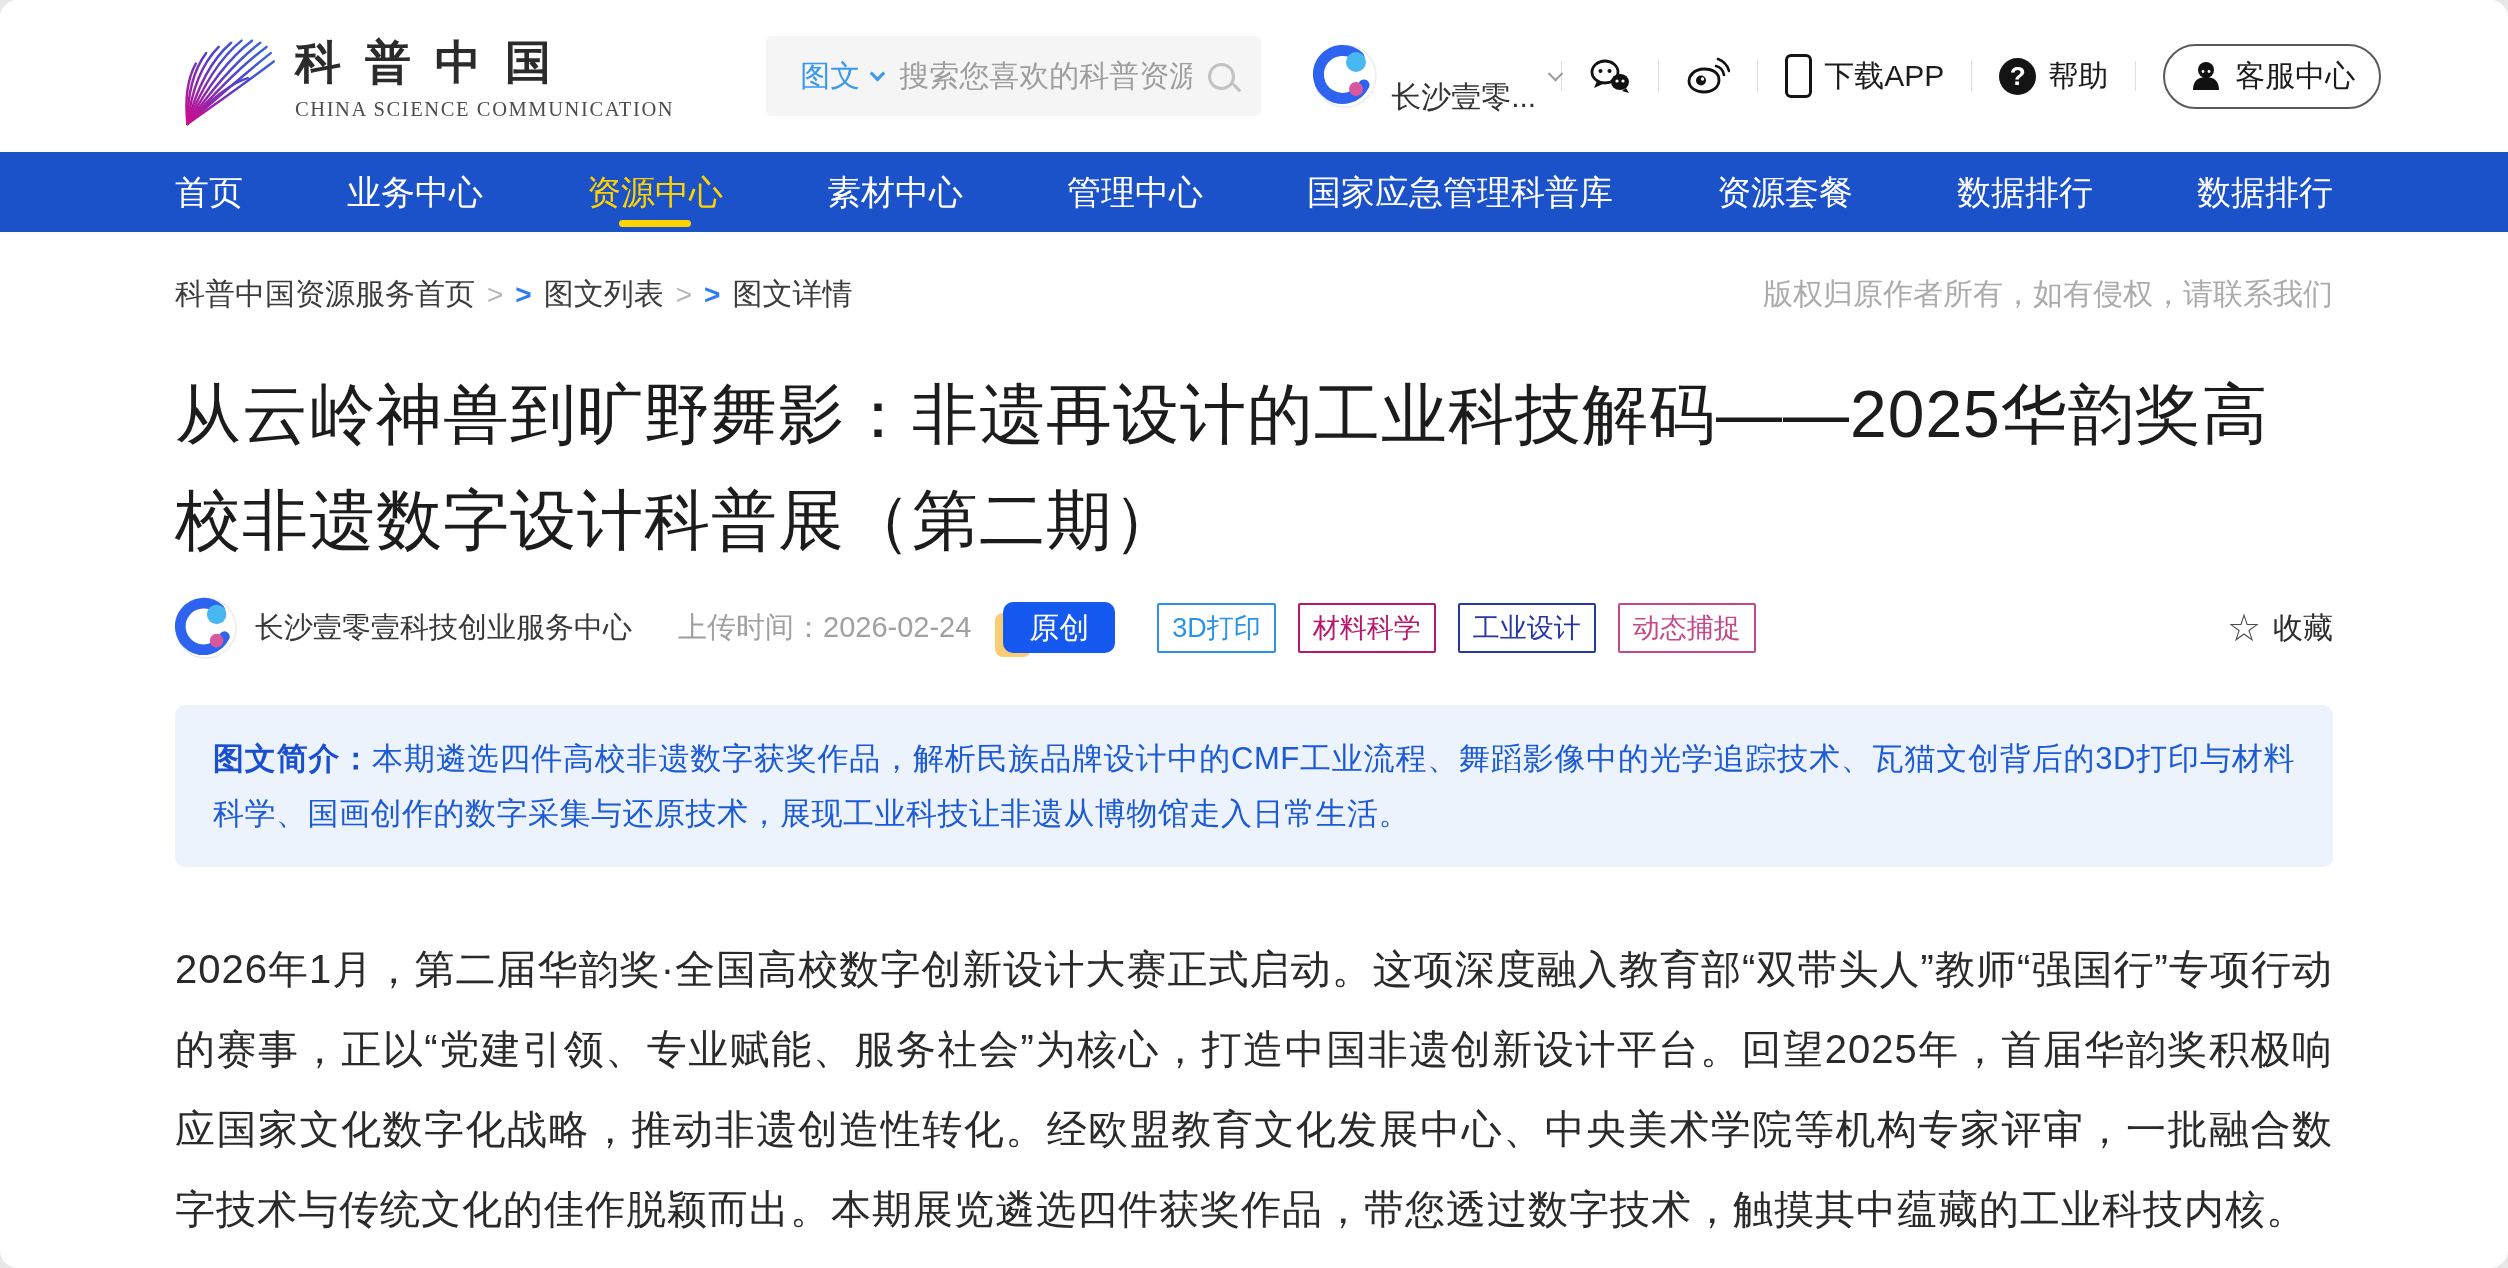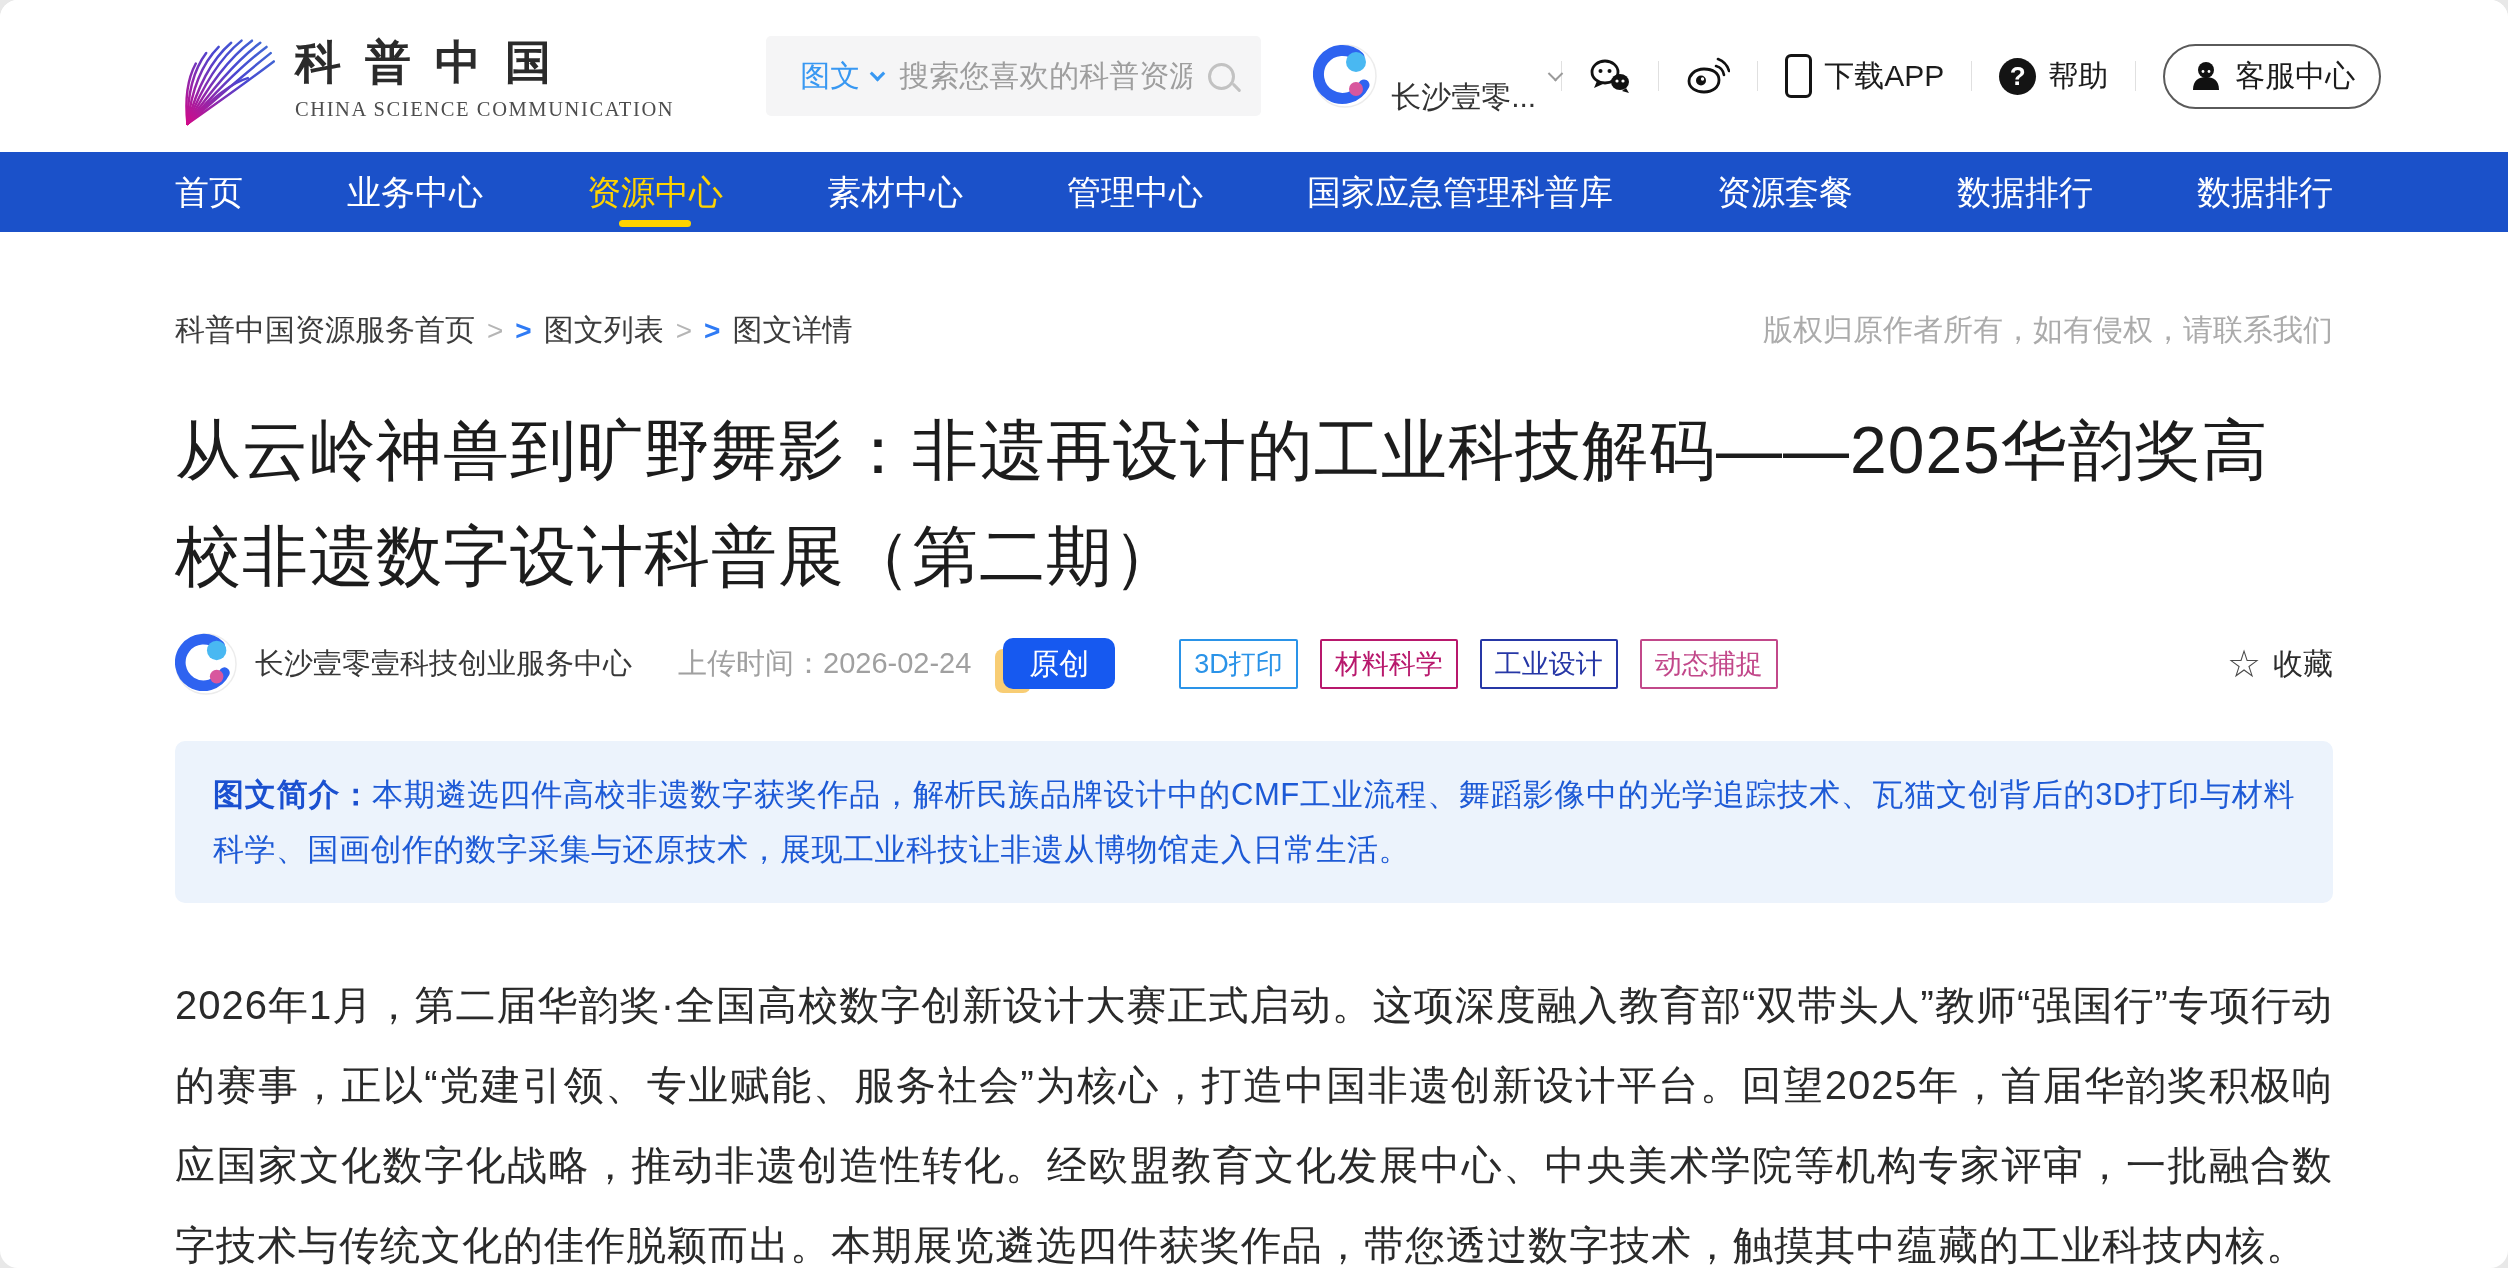--- a/index.html
+++ b/index.html
@@ -45,39 +45,39 @@
   
   .navbar { height:80px; background:#1b51c9; }
   .nav-inner { display:flex; justify-content:space-between; align-items:flex-start; width:2158px; height:80px; margin-left:175px; }
   .nav-item { position:relative; font-size:34px; color:#fff; line-height:80px; cursor:pointer; white-space:nowrap; }
   .nav-item.active { color:#ffd300; }
   .nav-item.active::after { content:""; position:absolute; left:50%; transform:translateX(-50%); bottom:5px;
                             width:72px; height:7px; border-radius:4px; background:#ffd300; }
 
   
   .container { width:2158px; margin-left:175px; }
-  .crumb-row { display:flex; align-items:flex-start; justify-content:space-between; margin-top:78px;gap:48px; }
+  .crumb-row { display:flex; align-items:flex-start; justify-content:space-between; margin-top:42px;gap:48px; }
   .breadcrumb { display:flex; align-items:center; gap:12px; font-size:30px; color:#3c3c3c; }
   .crumb { cursor:pointer; white-space:nowrap; }
   .crumb.current { cursor:default; }
   .bsep { font-size:28px; line-height:1; }
   .bsep-g::before { content:">"; color:#b5b5b5; }
   .bsep-b::before { content:">"; color:#2f7bf5; font-weight:700; }
   .copyright { font-size:30px; color:#ababab; white-space:nowrap; }
 
   .title { margin-top:46px; font-size:66px; line-height:106px; font-weight:400; color:#1c1c1c; letter-spacing:1px; word-break:break-all; }
 
   .meta-row { display:flex; align-items:center; margin-top:22px; height:66px; }
   .meta-row .avatar { width:62px; height:62px; }
   .author-name { margin-left:18px; font-size:29px; color:#383838; white-space:nowrap; }
   .upload-time { margin-left:46px; font-size:29px; color:#a0a0a0; white-space:nowrap; }
   .badge-wrap { position:relative; margin-left:32px; flex:none; }
   .badge-tab { position:absolute; left:-8px; bottom:-8px; width:36px; height:44px; background:#f8cd74; border-radius:8px; }
   .badge-main { position:relative; background:#1659f0; color:#fff; font-size:30px; padding:9px 26px; border-radius:10px; white-space:nowrap; }
-  .tags { display:flex; align-items:flex-end; gap:22px; margin-left:64px; }
+  .tags { display:flex; align-items:flex-end; gap:22px; margin-left:42px; }
   .tag { border:2px solid; font-size:27px; padding:5px 13px; border-radius:2px; background:#fff; cursor:pointer; white-space:nowrap; }
   .favorite { display:flex; align-items:center; gap:12px; margin-left:auto; font-size:30px; color:#2c2c2c; cursor:pointer; }
   .star::before { content:"☆"; font-size:38px; color:#4a4a4a; line-height:1; }
 
   .summary { margin-top:44px; background:#ecf3fc; border-radius:10px; padding:26px 38px; font-size:31px;
              line-height:55px; color:#1d5ad6; text-align:justify; letter-spacing:0.5px; word-break:break-all; }
   .summary-label { font-weight:700; color:#1a50d0; }
 
   .body-text { margin-top:62px; font-size:40px; line-height:80px; color:#2a2a2a; letter-spacing:1px;
                text-align:justify; word-break:break-all; }

